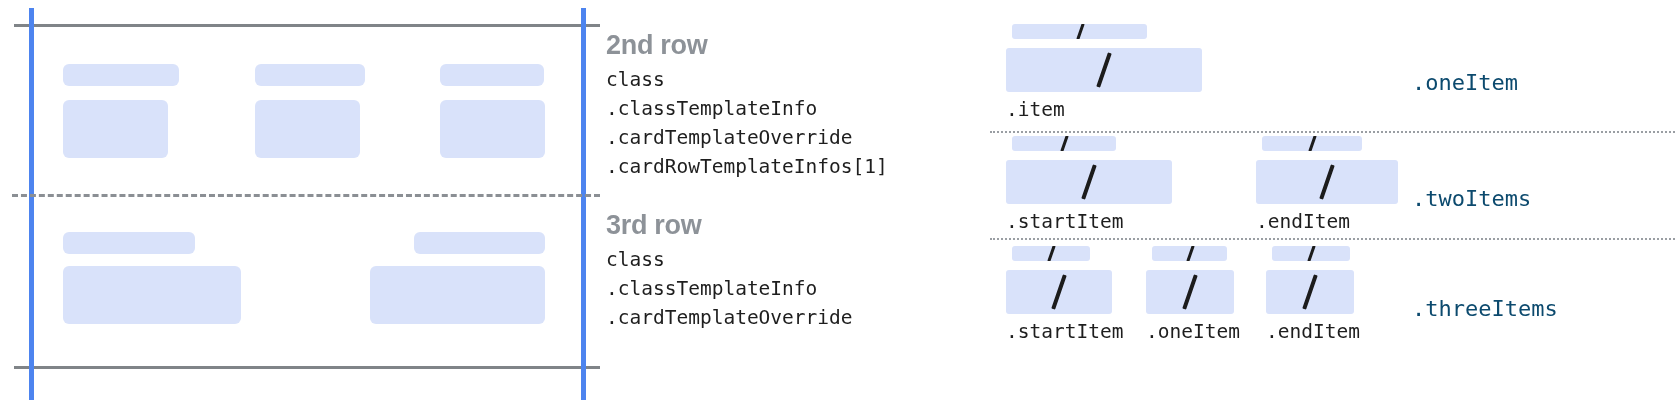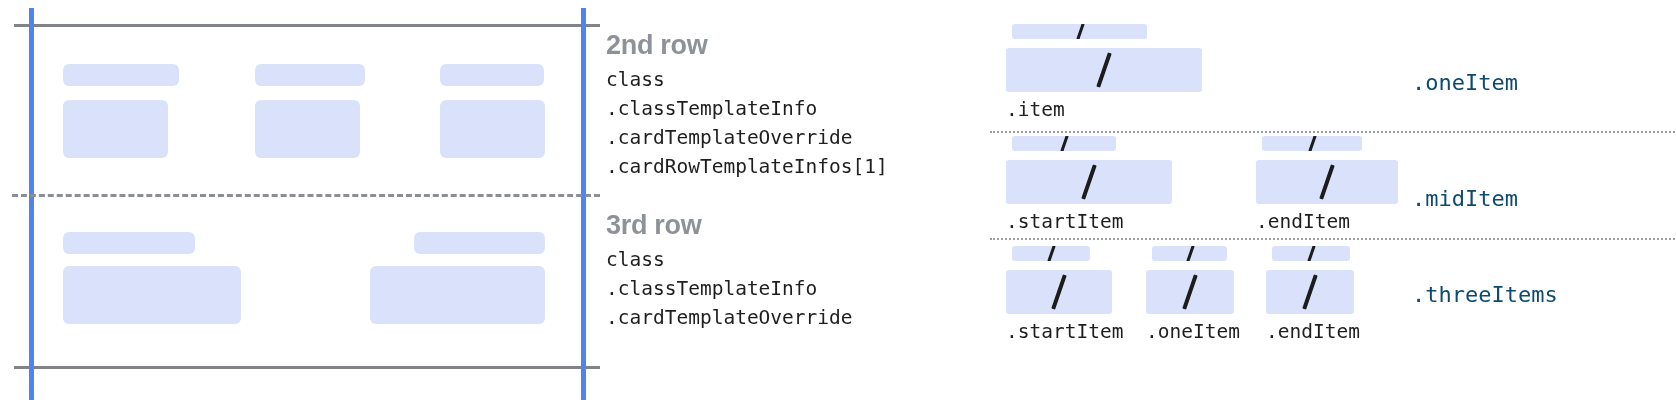--- a/index.html
+++ b/index.html
@@ -178,21 +178,21 @@
   
   #three-col-1 { left: 18px; top: 0; width: 106px; }
   #three-col-1 .item-title { width: 78px; }
   #three-col-1 .item-body  { width: 106px; }
   #three-col-2 { left: 158px; top: 0; width: 88px; }
   #three-col-2 .item-title { width: 75px; }
   #three-col-2 .item-body  { width: 88px; }
   #three-col-3 { left: 278px; top: 0; width: 88px; }
   #three-col-3 .item-title { width: 78px; }
   #three-col-3 .item-body  { width: 88px; }
-  #three-variant-label { left: 424px; top: 36px; }
+  #three-variant-label { left: 424px; top: 50px; }
 </style>
 </head>
 <body>
 
 <div id="left-diagram">
 
   <div class="hrule" id="hrule-top"></div>
   <div class="hrule" id="hrule-bottom"></div>
 
   <div class="vrule" id="vrule-left"></div>
@@ -261,21 +261,21 @@
     </div>
     <div class="item-col" id="two-col-2">
       <div class="item-title">
         <span class="slash"></span>
       </div>
       <div class="item-body">
         <span class="slash"></span>
       </div>
       <div class="item-label">.endItem</div>
     </div>
-    <div class="variant-label" id="two-variant-label">.midItem</div>
+    <div class="variant-label" id="two-variant-label">.twoItems</div>
   </div>
 
   <div class="variant" id="variant-three">
     <div class="item-col" id="three-col-1">
       <div class="item-title">
         <span class="slash"></span>
       </div>
       <div class="item-body">
         <span class="slash"></span>
       </div>

